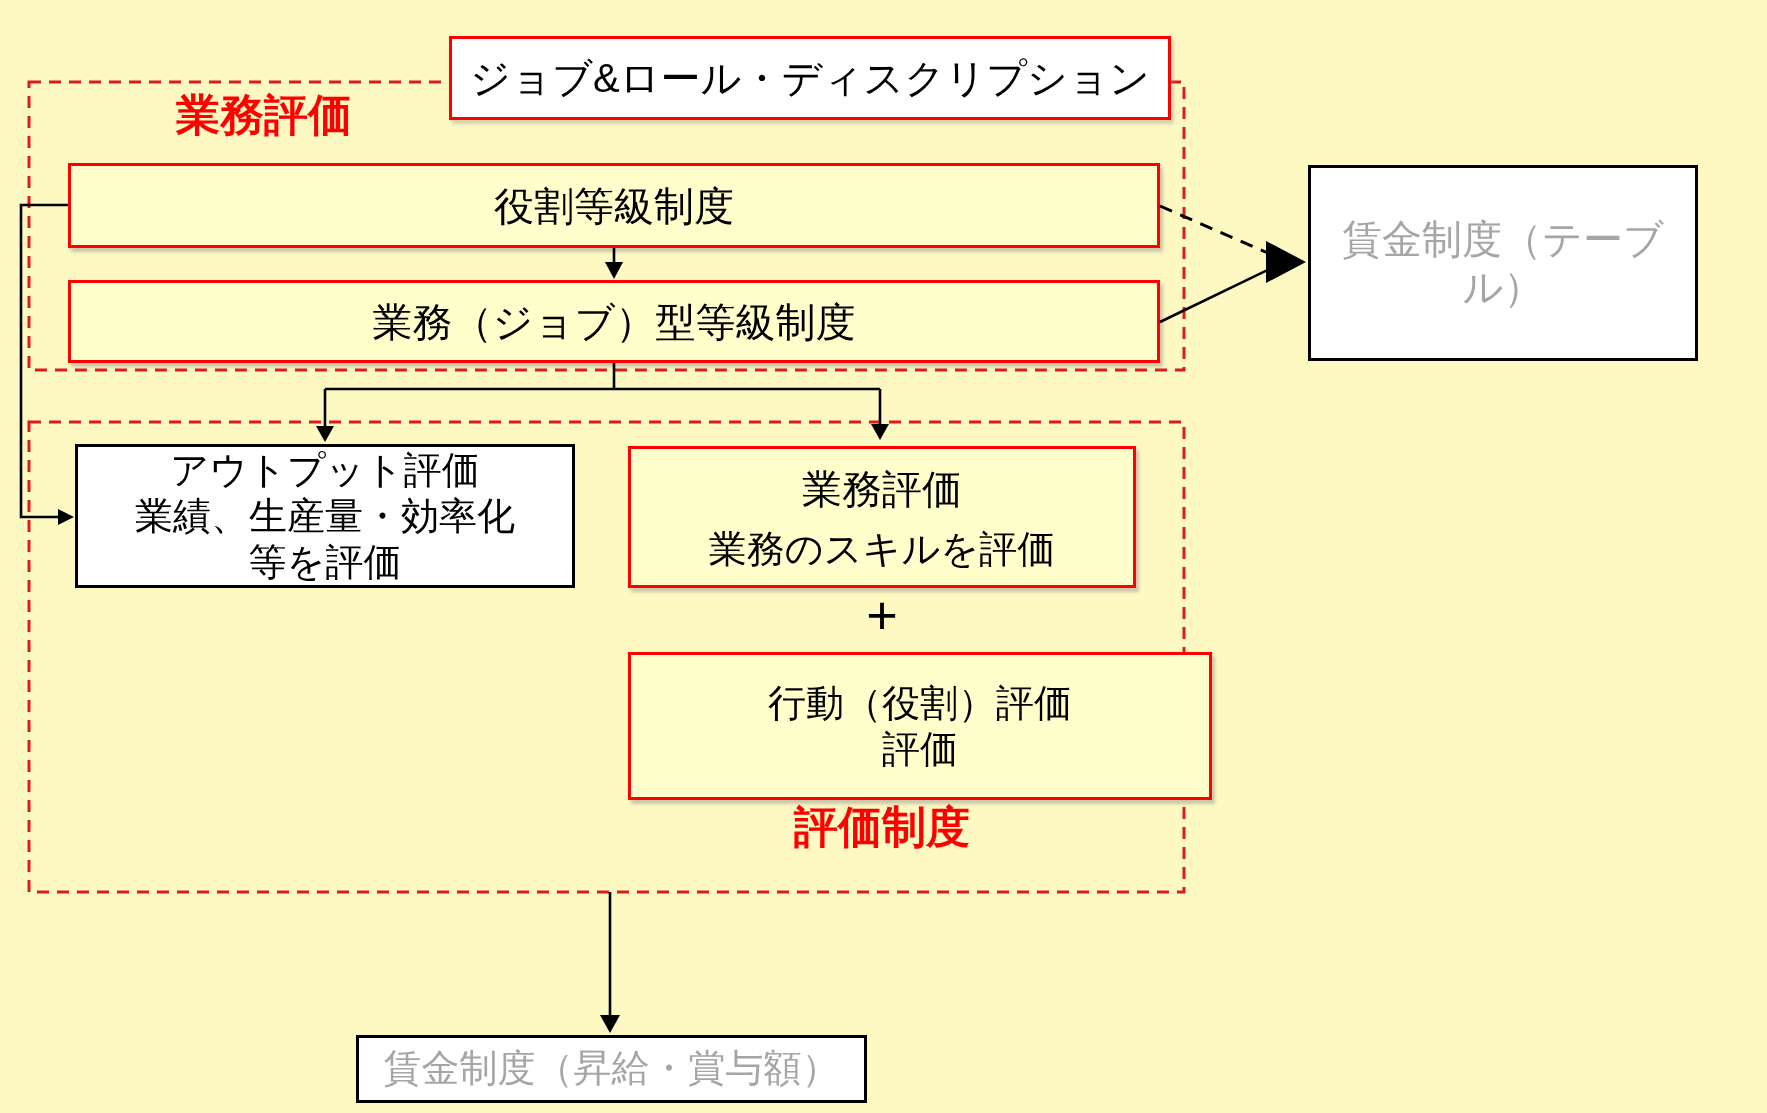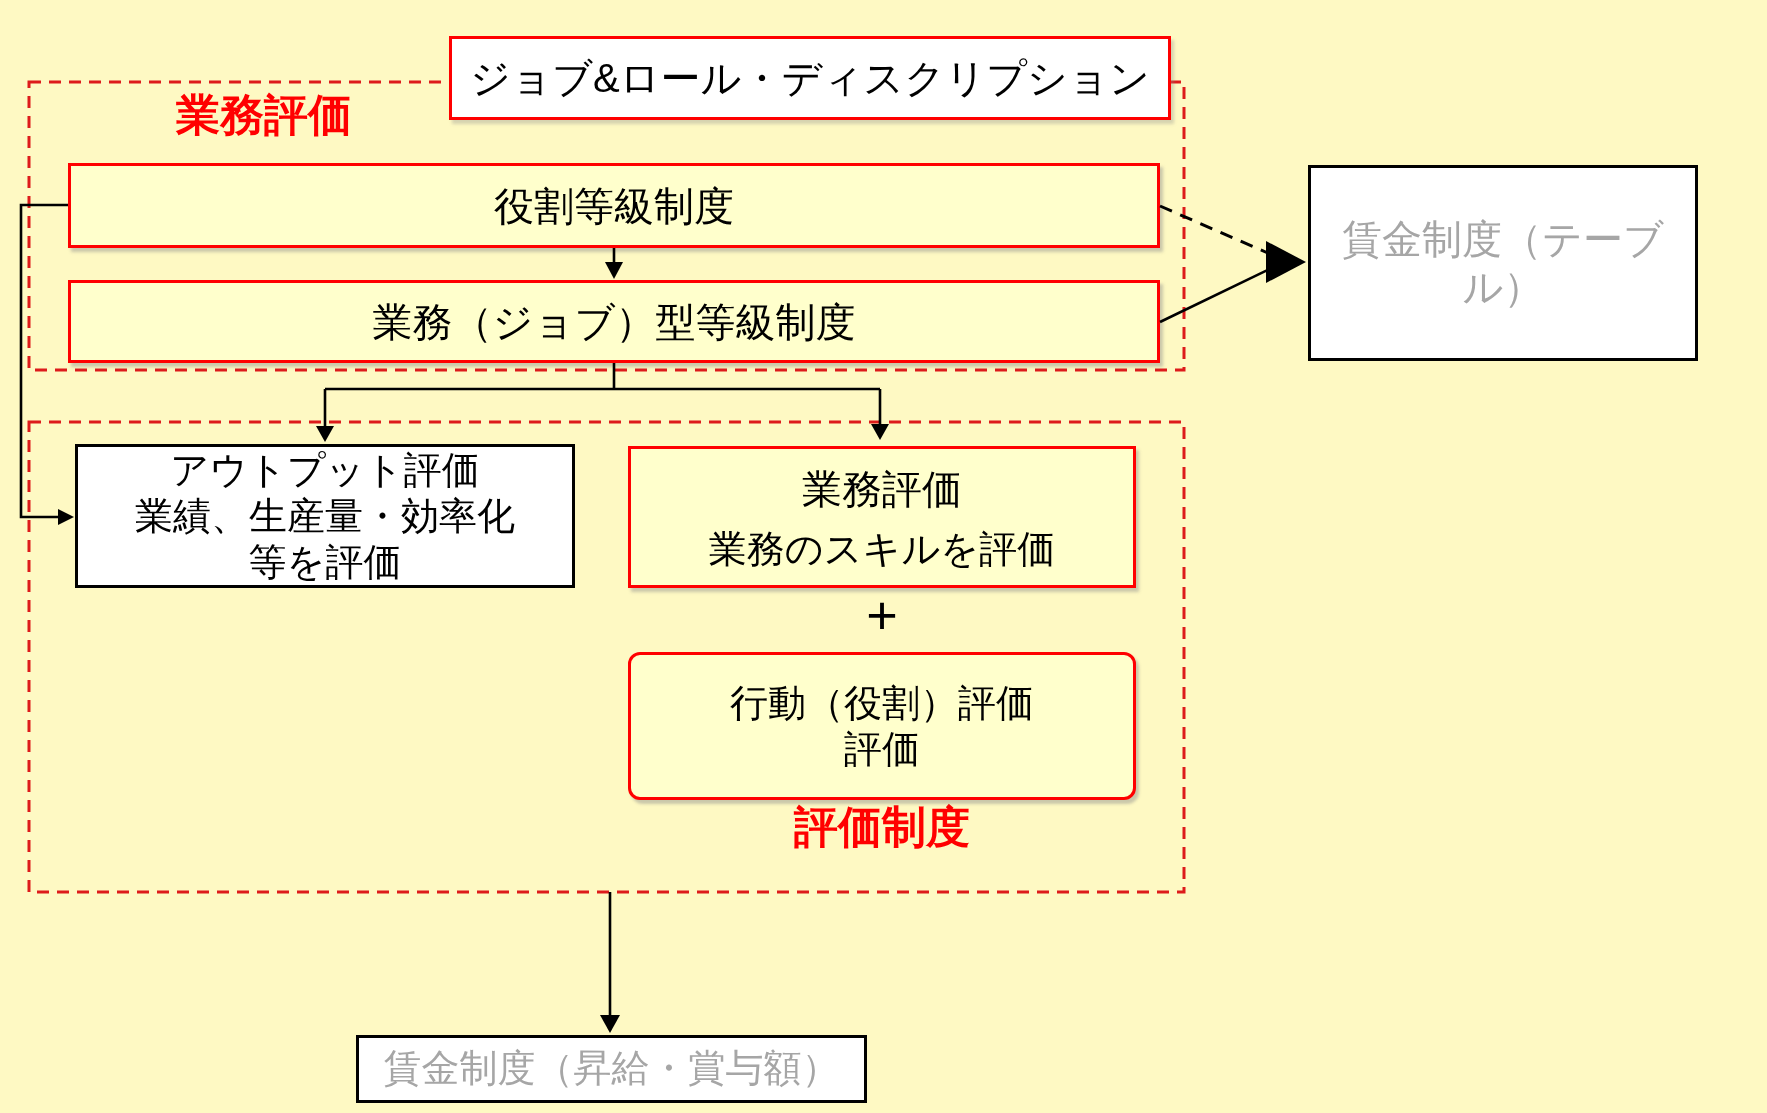--- a/index.html
+++ b/index.html
@@ -75,21 +75,21 @@
     <div class="line">等を評価</div>
   </div>
 
   <div id="task-eval-box" class="box yellow" style="left:628px; top:446px; width:508px; height:142px;">
     <div class="fs40">業務評価</div>
     <div class="fs38">業務のスキルを評価</div>
   </div>
 
   <div id="plus-sign">+</div>
 
-  <div class="box yellow fs38" style="left:628px; top:652px; width:508px; height:148px;border-radius:12px;">
+  <div class="box yellow fs38" style="left:628px; top:652px; width:584px; height:148px;">
     <div class="line">行動（役割）評価</div>
     <div class="line">評価</div>
   </div>
 
   <div class="section-label" style="left:628px; top:798px; width:508px; text-align:center;">評価制度</div>
 
 
   <div class="box blackbox fs38 gray-text" style="left:356px; top:1035px; width:511px; height:68px;">
     <span>賃金制度（昇給・賞与額）</span>
   </div>

